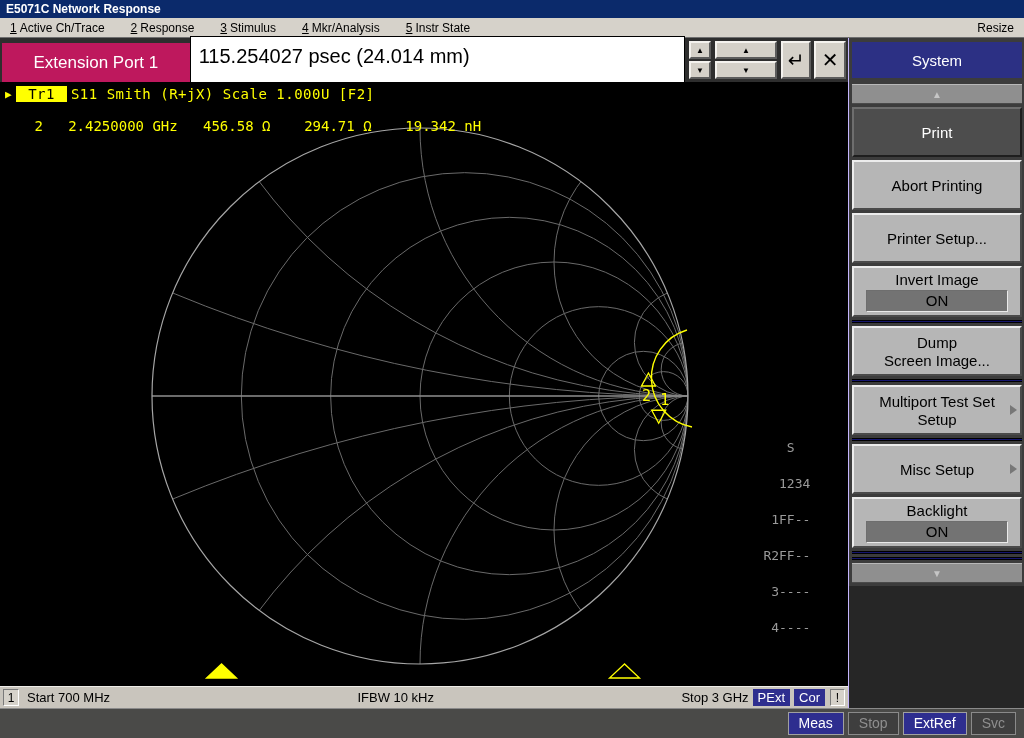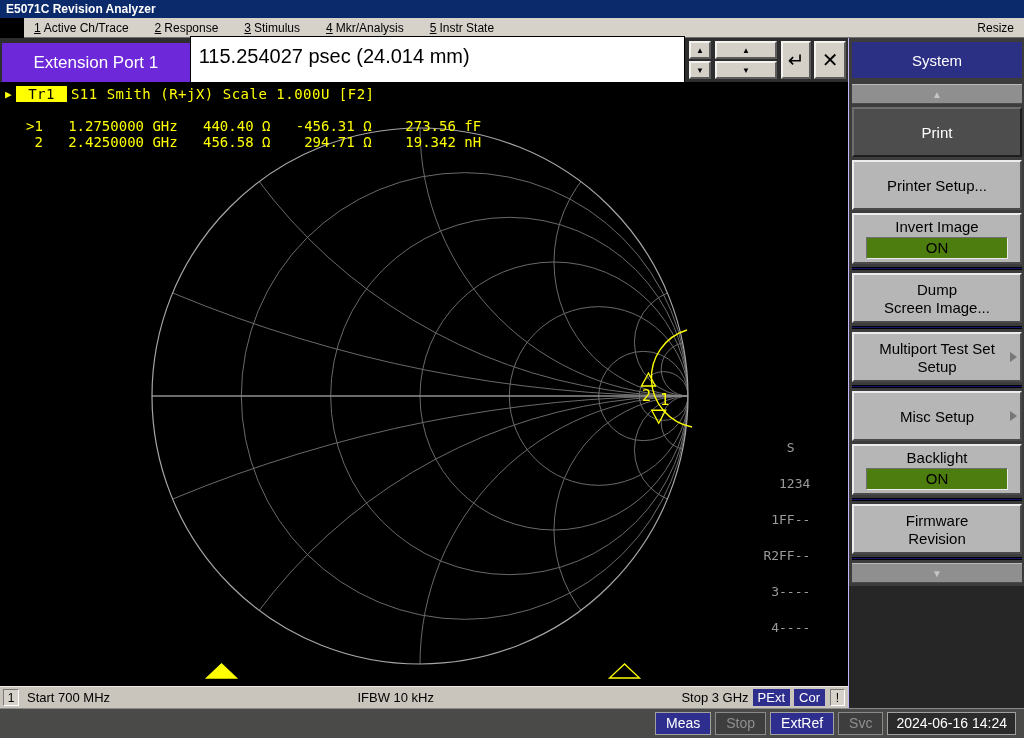--- a/index.html
+++ b/index.html
@@ -4,34 +4,34 @@
 <style>
   * { margin:0; padding:0; box-sizing:border-box; }
   html,body { width:1024px; height:738px; overflow:hidden; background:#000;
               font-family:"Liberation Sans", sans-serif; }
 
   
   .titlebar { height:18px; background:#0b2a6b; color:#fff; font-size:12px; font-weight:bold;
               padding:2px 6px; }
   .menubar { height:20px; background:#d6d2ca; color:#000; font-size:12px;
              display:flex; align-items:center; gap:26px; padding:0 10px;
-             border-bottom:1px solid #6f6f6f;margin-left:24px; }
+             border-bottom:1px solid #6f6f6f; }
   .menubar .mi { white-space:nowrap; cursor:default; }
   .menubar .mi u { margin-right:3px; }
   .menubar .spacer { flex:1; }
 
   
   .content { display:flex; height:670px; }
   .left  { width:848px; display:flex; flex-direction:column; background:#000; }
   .right { width:176px; background:#3c3c3c; border-left:1px solid #c4b5fd;
            display:flex; flex-direction:column; padding:4px 2px 0 3px; }
 
   
   .entry-bar { height:44px; background:#2e2e2e; display:flex; align-items:center; padding:2px; }
-  .entry-label { width:188px; height:40px; background:#6d28d9; color:#fff; font-size:17px;
+  .entry-label { width:188px; height:40px; background:#be185d; color:#fff; font-size:17px;
                  display:flex; align-items:center; justify-content:center;margin-top:6px; }
   .entry-field { width:496px; height:48px; background:#fff; color:#000; font-size:20px;
                  line-height:38px; padding-left:8px; border:1px solid #000; white-space:nowrap;
                  overflow:hidden; }
   .ebtn { background:#d4d0c8; border-top:2px solid #f4f2ee; border-left:2px solid #f4f2ee;
           border-bottom:2px solid #5c5c5c; border-right:2px solid #5c5c5c;
           color:#000; display:flex; align-items:center; justify-content:center; cursor:default; }
   .spin { display:flex; flex-direction:column; gap:2px; margin-left:4px; }
   .spin .ebtn { height:18px; font-size:8px; }
   .spin-sm .ebtn { width:22px; }
@@ -78,21 +78,21 @@
                display:flex; align-items:center; justify-content:center; margin-bottom:3px;
                border-top:1px solid #b8b8b8; border-bottom:1px solid #4a4a4a; cursor:default; }
   .sk-btn { position:relative; min-height:50px; background:#b6b6b6; color:#000; font-size:15px;
             display:flex; flex-direction:column; align-items:center; justify-content:center;
             gap:1px; margin-bottom:3px; text-align:center; cursor:default;
             border-top:2px solid #ececec; border-left:2px solid #ececec;
             border-bottom:2px solid #4a4a4a; border-right:2px solid #4a4a4a; padding:3px 6px; }
   .sk-btn.active { background:#4d4d4d; color:#fff;
             border-top:2px solid #6e6e6e; border-left:2px solid #6e6e6e;
             border-bottom:2px solid #1e1e1e; border-right:2px solid #1e1e1e;text-align:right; }
-  .sk-toggle { display:block; width:142px; background:#4d7c0f; color:#000;
+  .sk-toggle { display:block; width:142px; background:#737373; color:#000;
                border:1px solid; border-color:#6e6e6e #eaeaea #eaeaea #6e6e6e;
                font-size:15px; line-height:20px; margin-top:1px; }
   .sk-arrow { position:absolute; right:3px; top:50%; margin-top:-5px; width:0; height:0;
               border-left:7px solid #777; border-top:5px solid transparent;
               border-bottom:5px solid transparent; }
   .sk-sep { height:3px; background:#15156e; border-top:1px solid #000;
             border-bottom:1px solid #000; margin:0 0 3px 0; }
   .sk-footer { flex:1; background:#262626; margin:0 -2px 0 -3px; }
 
   
@@ -102,21 +102,21 @@
   .ib-cell { padding:0 10px; height:23px; line-height:21px; border:1px solid #a0a0a0;
              text-align:center; }
   .ib-on  { background:#2e2e8f; color:#fff; }
   .ib-off { background:#3e3e3e; color:#8f8f8f; border-color:#8a8a8a; }
   .ib-date { background:#2b2b2b; color:#fff; padding:0 8px; height:23px; line-height:21px;
              border:1px solid #a0a0a0; }
 </style>
 </head>
 <body>
 
-<div class="titlebar">E5071C Revision Analyzer</div>
+<div class="titlebar">E5071C Network Response</div>
 
 <div class="menubar">
   <span class="mi"><u>1</u><span>Active Ch/Trace</span></span>
   <span class="mi"><u>2</u><span>Response</span></span>
   <span class="mi"><u>3</u><span>Stimulus</span></span>
   <span class="mi"><u>4</u><span>Mkr/Analysis</span></span>
   <span class="mi"><u>5</u><span>Instr State</span></span>
   <span class="spacer"></span>
   <span class="mi">Resize</span>
 </div>
@@ -183,27 +183,20 @@
         </svg>
 
       <div class="trace-line">
         <span class="tr-ind">▶</span>
         <span class="tr-badge">Tr1</span>
         <span>S11 Smith (R+jX) Scale 1.000U [F2]</span>
       </div>
 
       <div class="marker-block">
         <div class="mkrow">
-          <span class="mk-id">&gt;1</span>
-          <span class="mk-freq">1.2750000 GHz</span>
-          <span class="mk-r">440.40 Ω</span>
-          <span class="mk-x">-456.31 Ω</span>
-          <span class="mk-aux">273.56 fF</span>
-        </div>
-        <div class="mkrow">
           <span class="mk-id"> 2</span>
           <span class="mk-freq">2.4250000 GHz</span>
           <span class="mk-r">456.58 Ω</span>
           <span class="mk-x">294.71 Ω</span>
           <span class="mk-aux">19.342 nH</span>
         </div>
       </div>
 
       <div class="port-status">
         <div>   S</div>
@@ -229,20 +222,23 @@
   <div class="right">
     <div class="sk-title">System</div>
     <div class="sk-scroll">
         <span>▲</span>
       </div>
 
     <div class="sk-btn active">
       <span>Print</span>
     </div>
     <div class="sk-btn">
+      <span>Abort Printing</span>
+    </div>
+    <div class="sk-btn">
       <span>Printer Setup...</span>
     </div>
     <div class="sk-btn">
       <span>Invert Image</span>
       <span class="sk-toggle">ON</span>
     </div>
     <div class="sk-sep"></div>
     <div class="sk-btn">
       <span>Dump</span>
       <span>Screen Image...</span>
@@ -256,32 +252,27 @@
     <div class="sk-sep"></div>
     <div class="sk-btn">
       <span>Misc Setup</span>
       <span class="sk-arrow"></span>
     </div>
     <div class="sk-btn">
       <span>Backlight</span>
       <span class="sk-toggle">ON</span>
     </div>
     <div class="sk-sep"></div>
-    <div class="sk-btn">
-      <span>Firmware</span>
-      <span>Revision</span>
-    </div>
     <div class="sk-sep"></div>
 
     <div class="sk-scroll">
         <span>▼</span>
       </div>
     <div class="sk-footer"></div>
   </div>
 </div>
 
 <div class="instrument-bar">
   <span class="ib-cell ib-on">Meas</span>
   <span class="ib-cell ib-off">Stop</span>
   <span class="ib-cell ib-on">ExtRef</span>
   <span class="ib-cell ib-off">Svc</span>
-  <span class="ib-date">2024-06-16 14:24</span>
 </div>
 
 </body></html>

